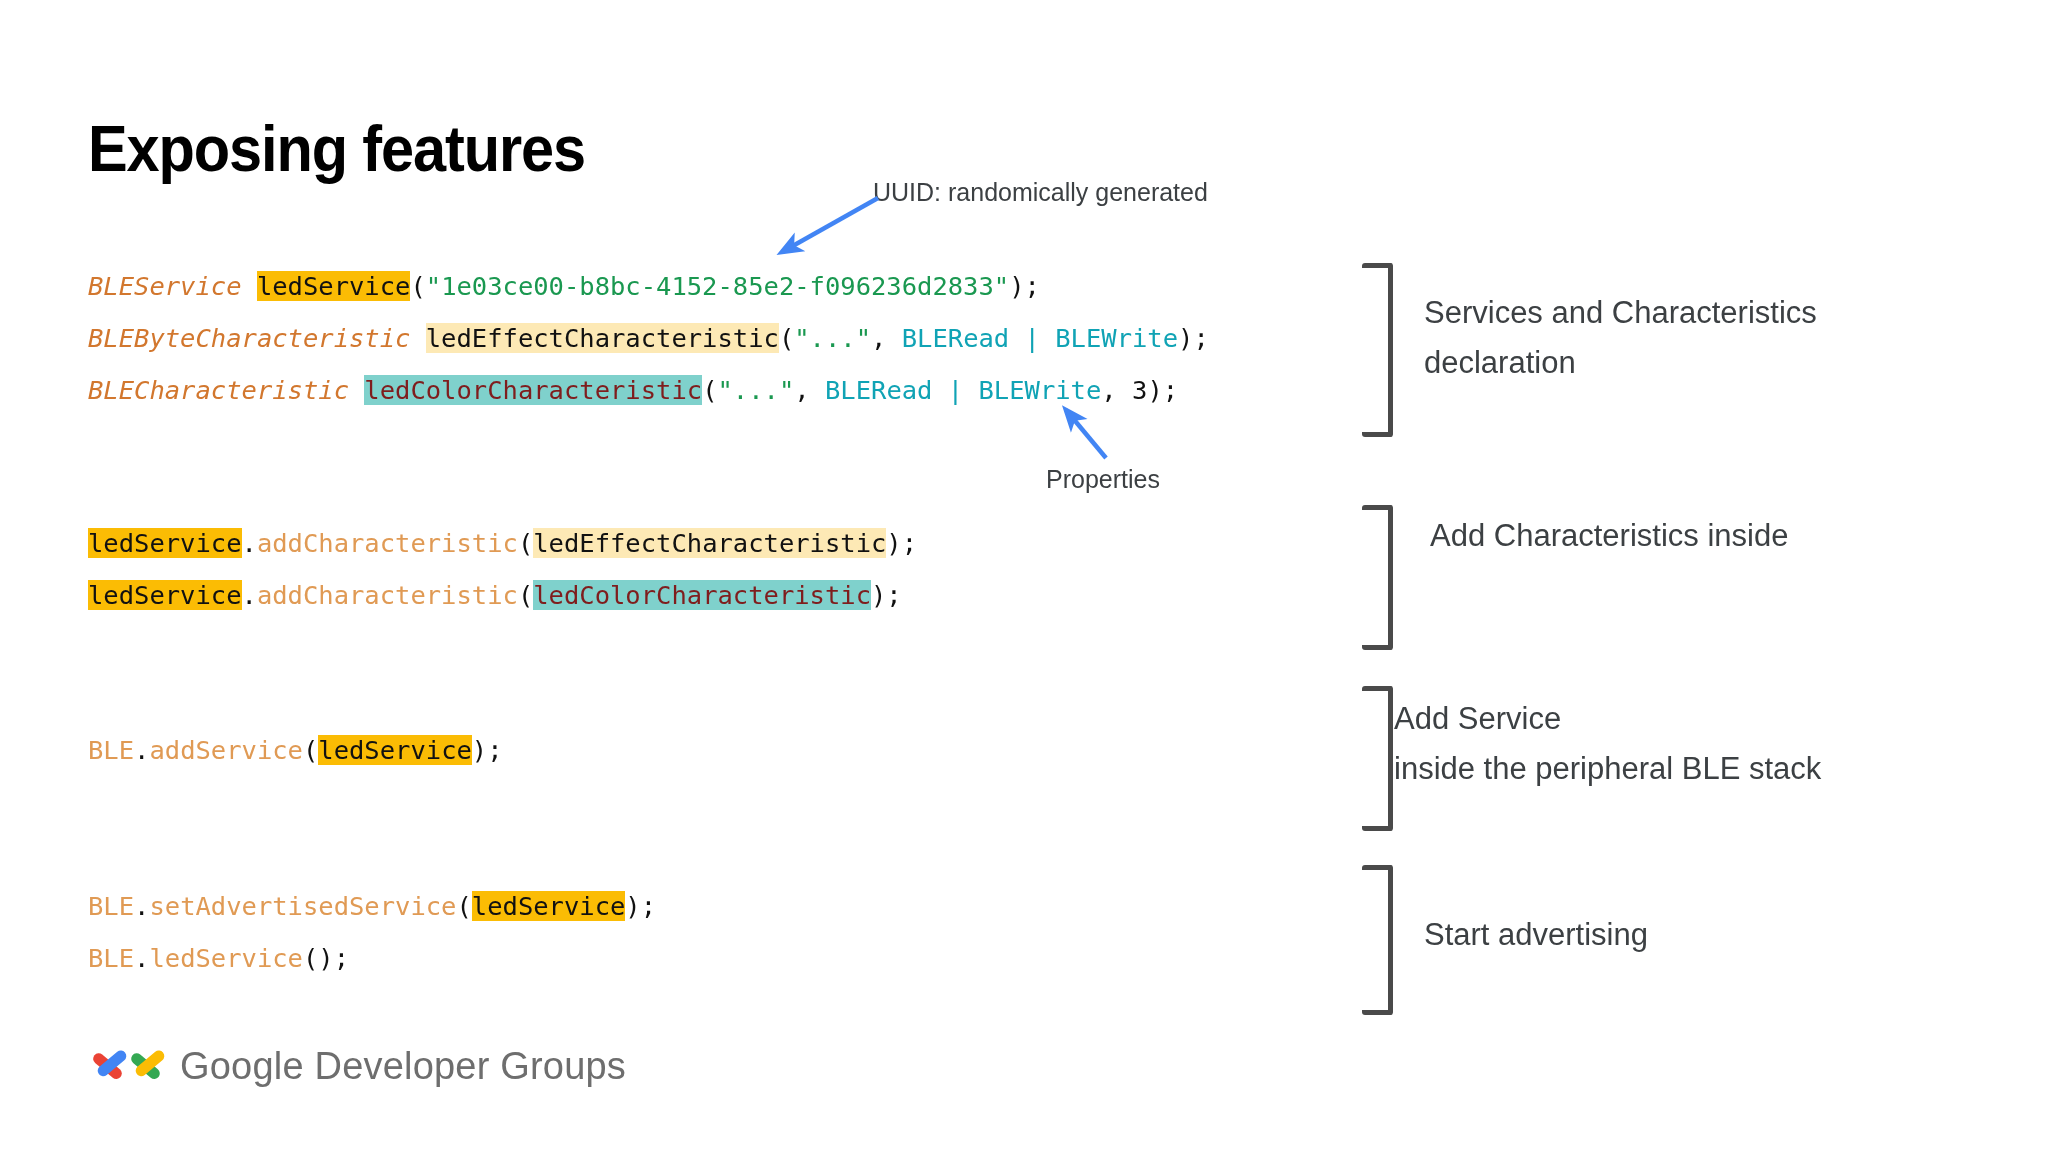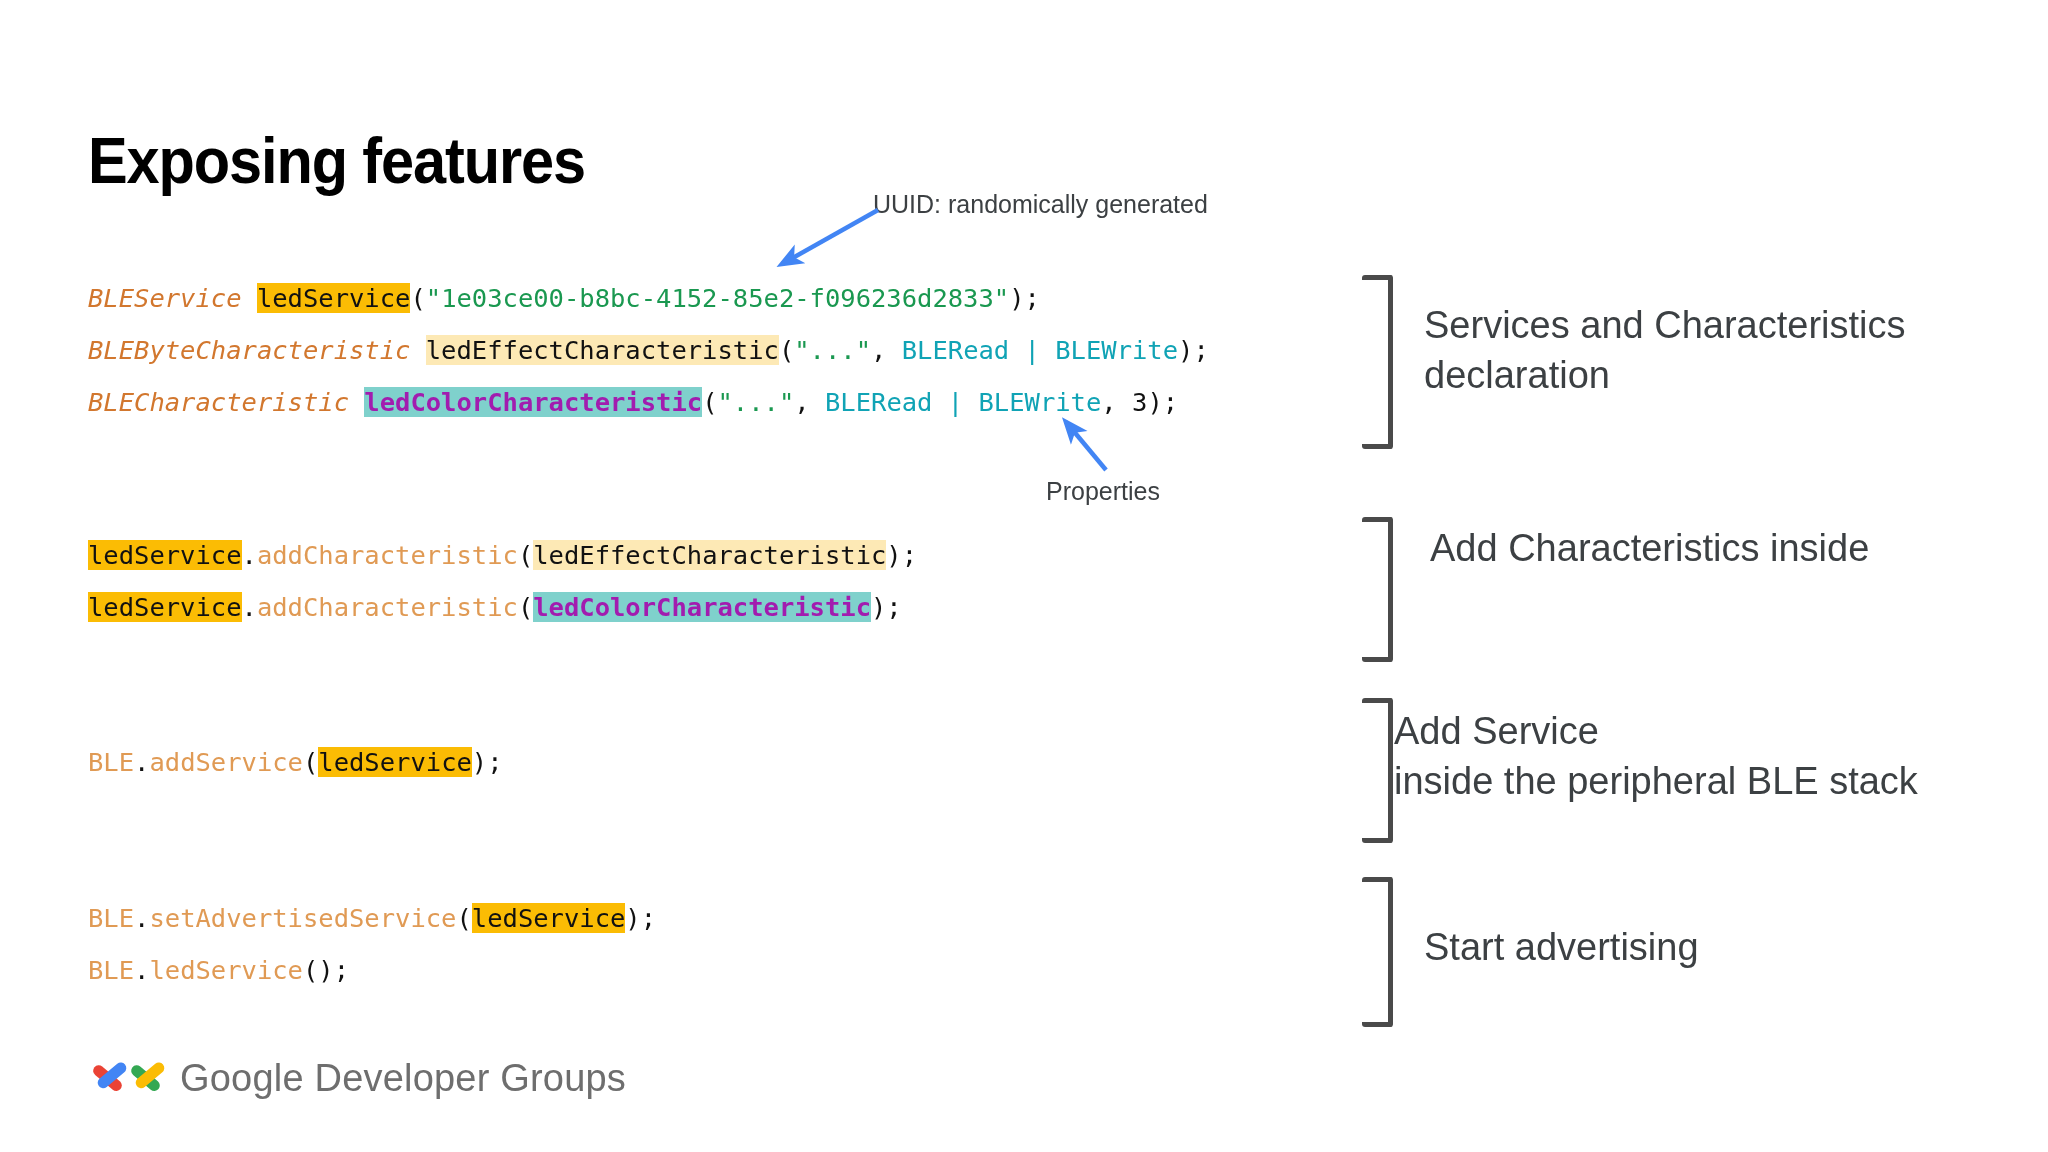--- a/index.html
+++ b/index.html
@@ -13,21 +13,20 @@
     position: relative;
     overflow: hidden;
     font-family: "Liberation Sans", sans-serif;
     -webkit-font-smoothing: antialiased;
   }
 
   .slide {
     position: absolute;
     inset: 0;
     background: #ffffff;
-    margin-top: 12px;
   }
 
   
   .title {
     position: absolute;
     left: 88px;
     top: 112px;
     font-family: "Liberation Sans", sans-serif;
     font-size: 64px;
     font-weight: bold;
@@ -56,35 +55,35 @@
   .tok-type    { color: #d2772e; font-style: italic; }
   .tok-fn      { color: #e09a54; }
   .tok-plain   { color: #111111; }
   .tok-str     { color: #1a9850; }
   .tok-const   { color: #10a3b5; }
   .tok-num     { color: #111111; }
   .tok-punct   { color: #111111; }
 
   .hl-amber  { background: #fbbc04; color: #111111; }
   .hl-cream  { background: #fde9b5; color: #111111; }
-  .hl-teal   { background: #7fd1cc; color: #a21caf; font-weight: bold; }
+  .hl-teal   { background: #7fd1cc; color: #7f1d1d; }
 
   
   .bracket {
     position: absolute;
     width: 26px;
     border: 5px solid #4a4a4a;
     border-left: none;
     border-radius: 3px;
   }
 
   .note {
     position: absolute;
     font-family: "Liberation Sans", sans-serif;
-    font-size: 38px;
+    font-size: 31px;
     line-height: 50px;
     color: #3c4043;
     white-space: nowrap;
   }
 
   
   .callout {
     position: absolute;
     font-family: "Liberation Sans", sans-serif;
     font-size: 25px;

